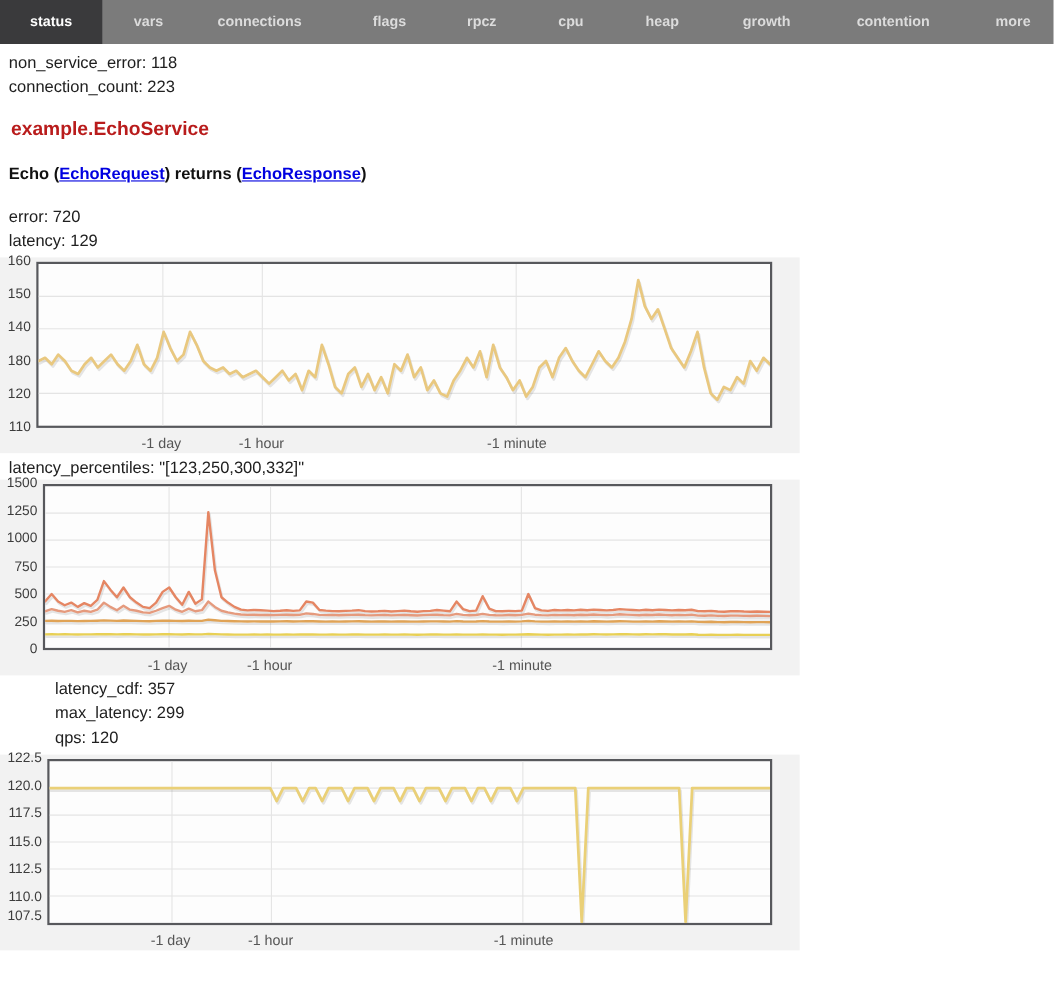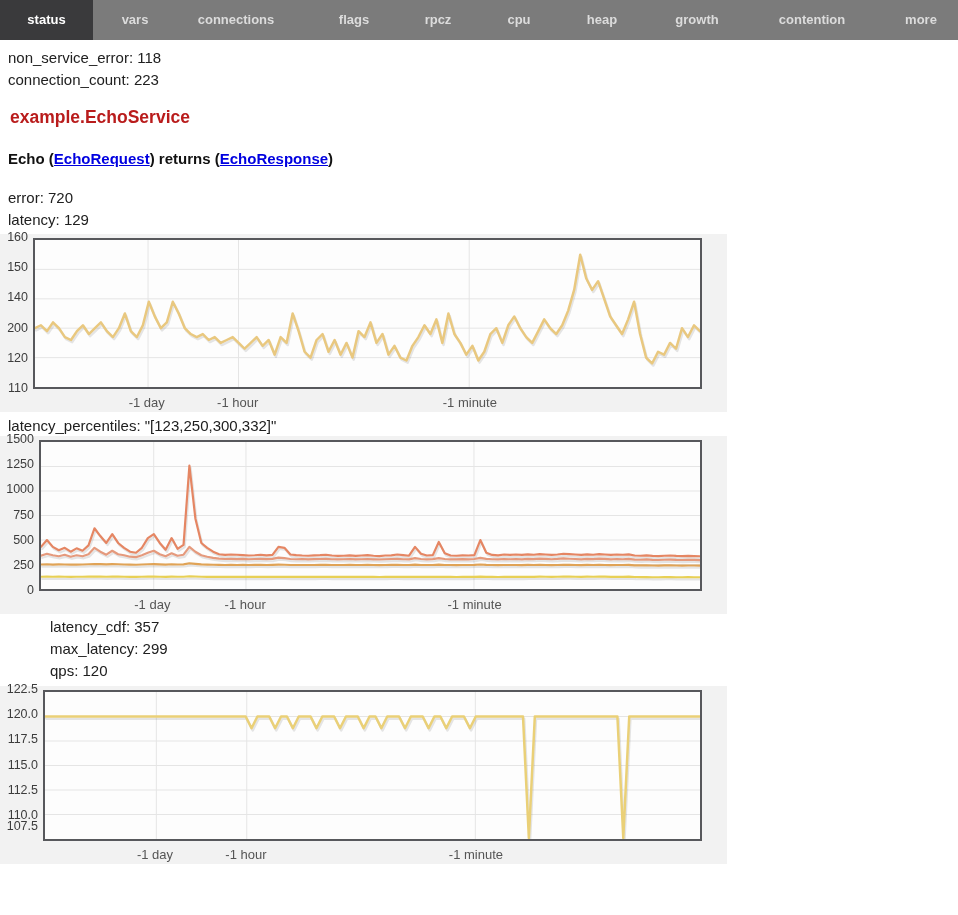--- a/index.html
+++ b/index.html
@@ -77,21 +77,21 @@
 
   <div class="block-counts">
     <div class="kv"><span class="k">error</span><span class="v">720</span></div>
     <div class="kv"><span class="k">latency</span><span class="v">129</span></div>
   </div>
 
   <div class="chart-panel panel-1" style="--lw:33px">
     <div class="yaxis">
         <div class="ytick" style="top: 147px;">110</div>
         <div class="ytick" style="top: 116.8px;">120</div>
-        <div class="ytick" style="top: 86.6px;">200</div>
+        <div class="ytick" style="top: 86.6px;">180</div>
         <div class="ytick" style="top: 56.4px;">140</div>
         <div class="ytick" style="top: 26.2px; margin-left: 24px;">150</div>
         <div class="ytick" style="top: -4px;">160</div>
       </div>
     <div class="plot">
         <svg viewBox="0 0 669 151" preserveAspectRatio="none">
           <line x1="0" y1="120.80000000000001" x2="669" y2="120.80000000000001" stroke="#e4e4e4" stroke-width="1"></line>
           <line x1="0" y1="90.6" x2="669" y2="90.6" stroke="#e4e4e4" stroke-width="1"></line>
           <line x1="0" y1="60.400000000000006" x2="669" y2="60.400000000000006" stroke="#e4e4e4" stroke-width="1"></line>
           <line x1="0" y1="30.199999999999992" x2="669" y2="30.199999999999992" stroke="#e4e4e4" stroke-width="1"></line>
@@ -149,21 +149,21 @@
   </div>
 
   <div class="block-mid">
     <div class="kv"><span class="k">latency_cdf</span><span class="v">357</span></div>
     <div class="kv"><span class="k">max_latency</span><span class="v">299</span></div>
     <div class="kv"><span class="k">qps</span><span class="v">120</span></div>
   </div>
 
   <div class="chart-panel panel-3" style="--lw:43px">
     <div class="yaxis">
-        <div class="ytick" style="top: 133px;">107.5</div>
+        <div class="ytick" style="top: 139px;">107.5</div>
         <div class="ytick" style="top: 121.833px;">110.0</div>
         <div class="ytick" style="top: 96.6667px;">112.5</div>
         <div class="ytick" style="top: 71.5px;">115.0</div>
         <div class="ytick" style="top: 46.3333px;">117.5</div>
         <div class="ytick" style="top: 21.1667px;">120.0</div>
         <div class="ytick" style="top: -4px;">122.5</div>
       </div>
     <div class="plot">
         <svg viewBox="0 0 659 151" preserveAspectRatio="none">
           <line x1="0" y1="125.83333333333334" x2="659" y2="125.83333333333334" stroke="#e4e4e4" stroke-width="1"></line>

